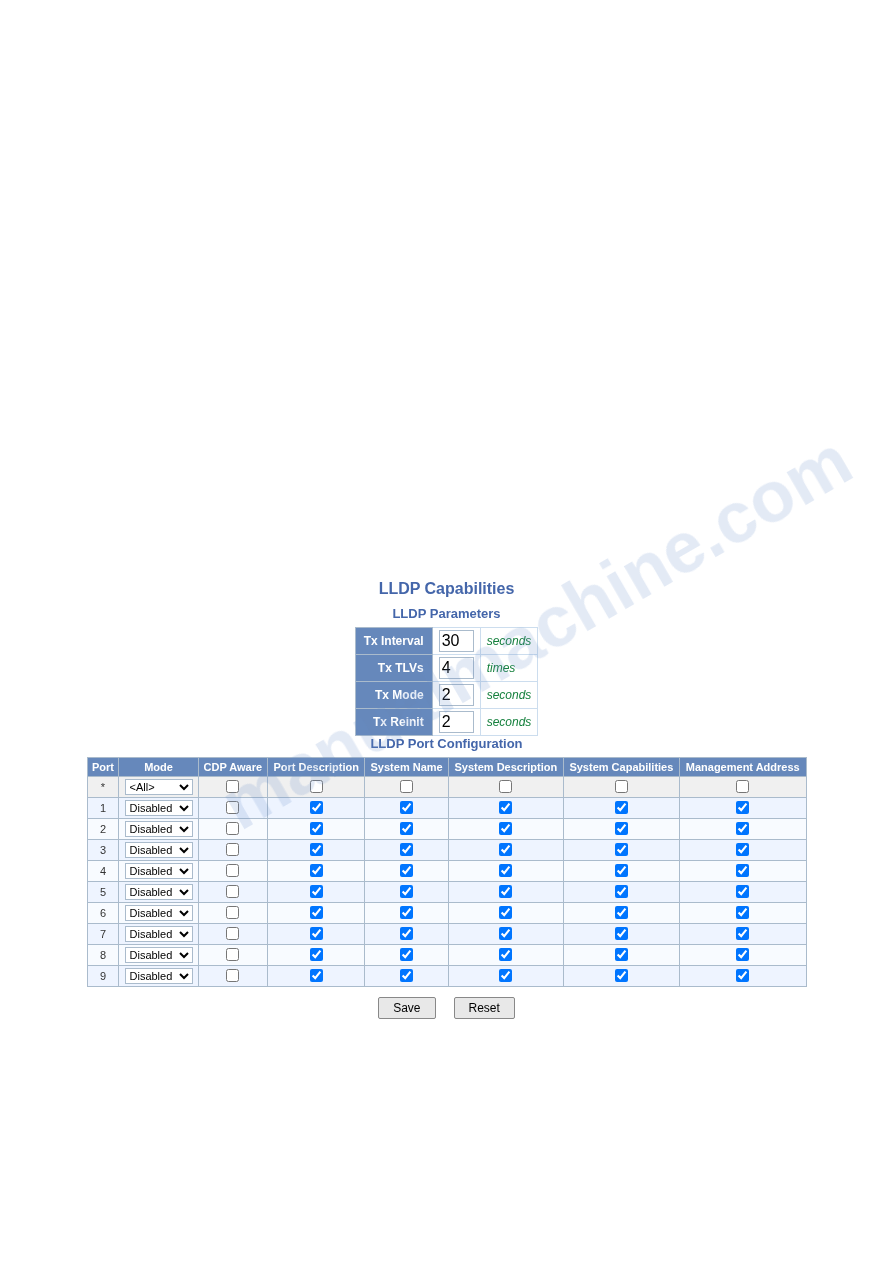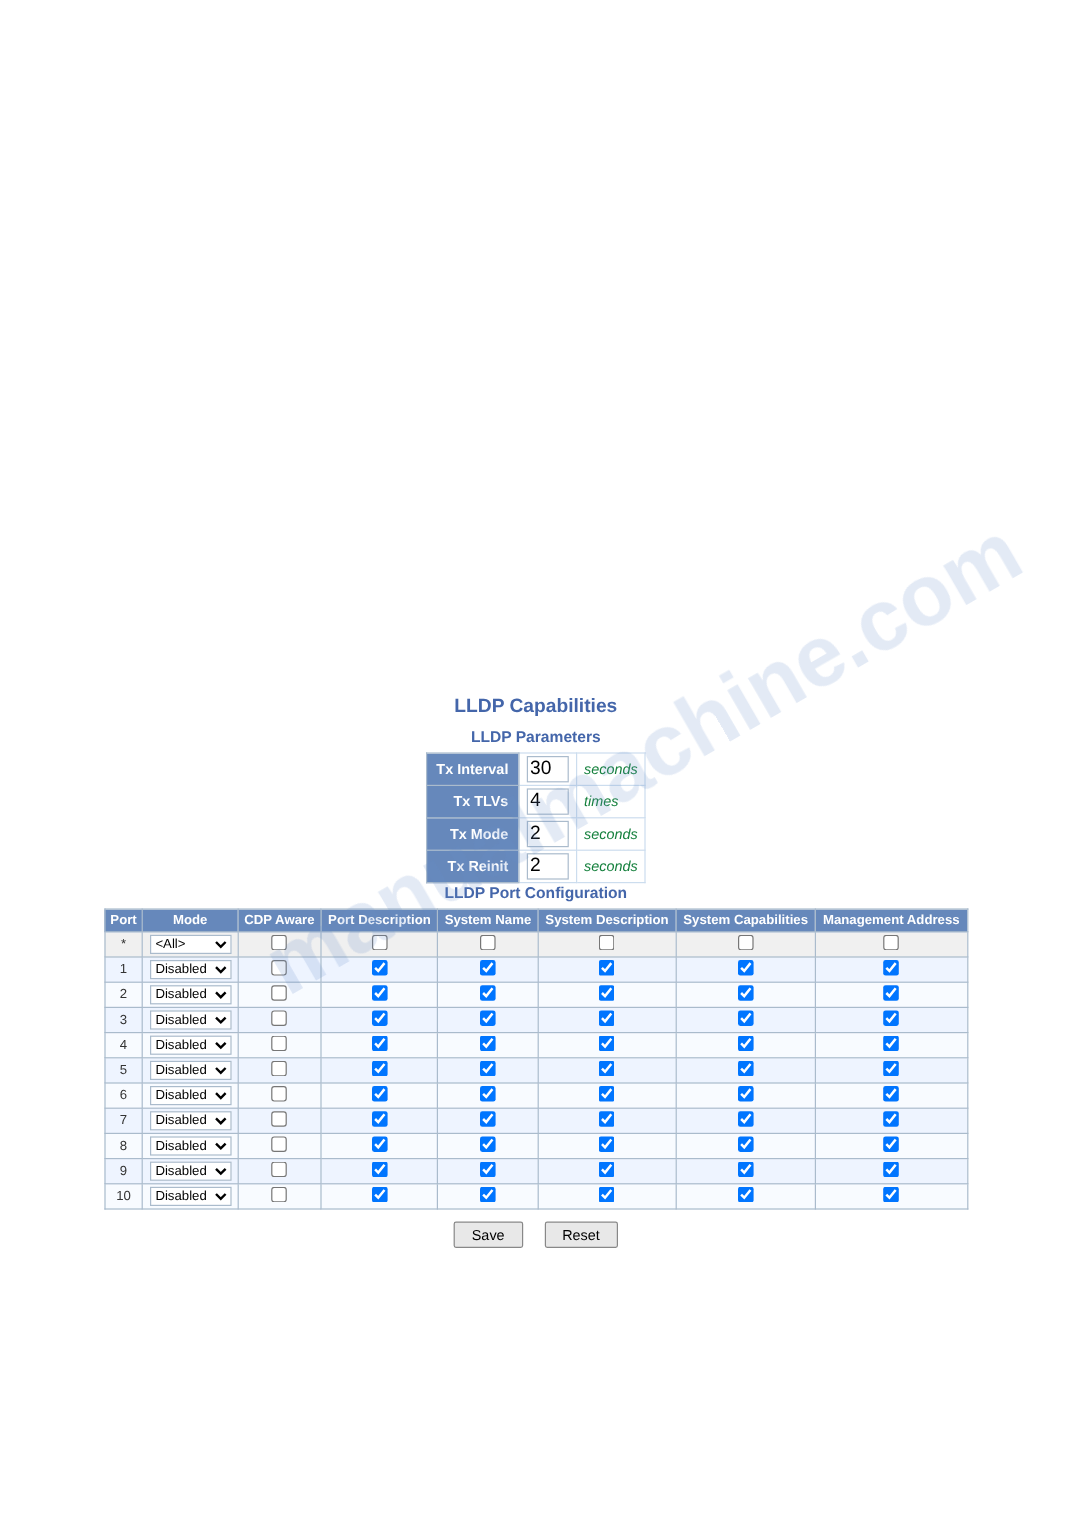--- a/index.html
+++ b/index.html
@@ -287,30 +287,20 @@
           <tr>
             <td>9</td>
             <td><select><option value="Disabled">Disabled</option><option value="Enabled">Enabled</option><option value="Tx Only">Tx Only</option><option value="Rx Only">Rx Only</option></select></td>
             <td><input type="checkbox" style=""></td>
             <td><input type="checkbox" checked="" style=""></td>
             <td><input type="checkbox" checked="" style=""></td>
             <td><input type="checkbox" checked="" style=""></td>
             <td><input type="checkbox" checked="" style=""></td>
             <td><input type="checkbox" checked="" style=""></td>
           </tr>
-          <tr>
-            <td>10</td>
-            <td><select><option value="Disabled">Disabled</option><option value="Enabled">Enabled</option><option value="Tx Only">Tx Only</option><option value="Rx Only">Rx Only</option></select></td>
-            <td><input type="checkbox" style=""></td>
-            <td><input type="checkbox" checked="" style=""></td>
-            <td><input type="checkbox" checked="" style=""></td>
-            <td><input type="checkbox" checked="" style=""></td>
-            <td><input type="checkbox" checked="" style=""></td>
-            <td><input type="checkbox" checked="" style=""></td>
-          </tr>
         </tbody>
     </table>
   </div>
 
   <div class="buttons-row">
     <button class="btn">Save</button>
     <button class="btn">Reset</button>
   </div>
 
 </div>

